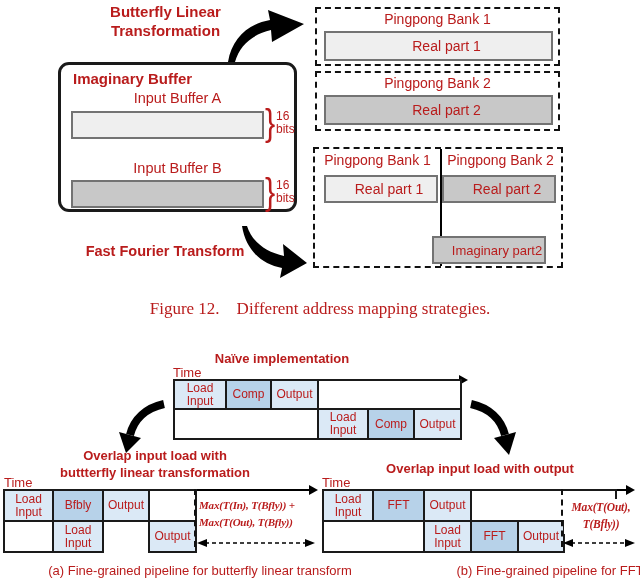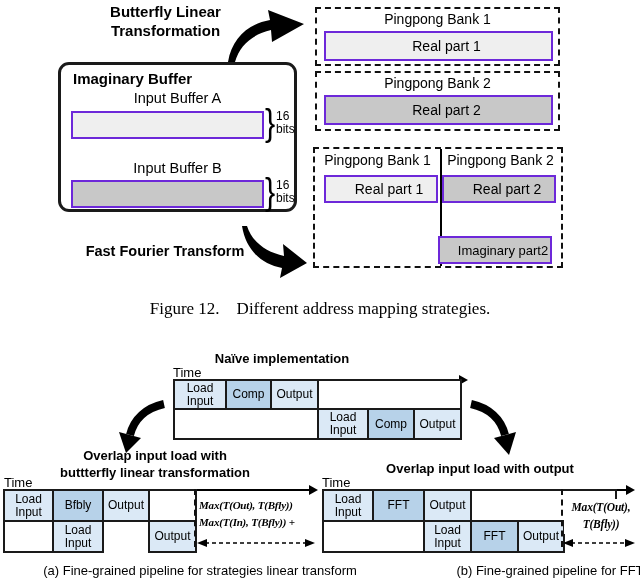--- a/index.html
+++ b/index.html
@@ -1,22 +1,22 @@
 <!DOCTYPE html>
 <html><head>
 <meta charset="utf-8">
 <style>
   html,body{margin:0;padding:0;background:#fff;}
   .page{position:relative;width:640px;height:584px;background:#fff;
-        font-family:"Liberation Sans",sans-serif;color:#000000;overflow:hidden;}
+        font-family:"Liberation Sans",sans-serif;color:#b91c1c;overflow:hidden;}
   .abs{position:absolute;}
   .fig-label{font-weight:bold;font-size:15px;text-align:center;white-space:pre-line;line-height:1.28;}
   .bank{position:absolute;border:2px dashed #111;box-sizing:border-box;background:#fff;}
   .bank-title{text-align:center;font-size:14px;margin-top:2px;}
-  .bar{position:absolute;box-sizing:border-box;border:2px solid #6d28d9;display:flex;
+  .bar{position:absolute;box-sizing:border-box;border:2px solid #737373;display:flex;
        align-items:center;justify-content:center;font-size:14px;text-align:center;padding-left:16px;}
   .gray-l{background:#efefef;}
   .gray-d{background:#c8c8c8;}
   .buffer-box{position:absolute;border:3px solid #1a1a1a;border-radius:11px;box-sizing:border-box;background:#fff;}
   .buffer-title{position:absolute;left:12px;top:5px;font-weight:bold;font-size:15px;}
   .center-lbl{position:absolute;width:100%;text-align:center;font-size:14.5px;}
   .bits{position:absolute;display:flex;align-items:center;}
   .brace{font-size:36px;line-height:1;font-weight:400;transform:scaleX(.85);}
   .bits-lbl{font-size:12px;line-height:1.05;text-align:left;}
   .vdiv{position:absolute;width:2px;background:#000;}
@@ -88,21 +88,21 @@
     <div class="bank-title">Pingpong Bank 2</div>
     <div class="bar gray-d" style="left:7px;top:22px;width:229px;height:30px;">Real part 2</div>
   </div>
 
   <div class="bank" style="left:313px;top:147px;width:250px;height:121px;">
     <div class="vdiv" style="left:125px;top:0;height:117px;"></div>
     <div class="abs" style="left:0;top:3px;width:125px;text-align:center;font-size:14px;">Pingpong Bank 1</div>
     <div class="abs" style="left:127px;top:3px;width:117px;text-align:center;font-size:14px;">Pingpong Bank 2</div>
     <div class="bar gray-l" style="left:9px;top:26px;width:114px;height:28px;">Real part 1</div>
     <div class="bar gray-d" style="left:127px;top:26px;width:114px;height:28px;">Real part 2</div>
-    <div class="bar gray-d" style="left:123px;top:87px;width:114px;height:28px;font-size:13px;">Imaginary part2</div>
+    <div class="bar gray-d" style="left:117px;top:87px;width:114px;height:28px;font-size:13px;">Imaginary part2</div>
   </div>
 
   <div class="serif-caption" style="left:0;top:299px;width:640px;">Figure 12.    Different address mapping strategies.</div>
 
   <div class="pipe-title" style="left:182px;top:351px;width:200px;">Naïve implementation</div>
   <div class="time-lbl" style="left:173px;top:365px;">Time</div>
 
   <div class="hline" style="left:173px;top:379px;width:288px;"></div>
   <div class="ah-r" style="left:459px;top:375px;"></div>
 
@@ -143,31 +143,31 @@
     <div class="cell" style="left:145px;top:0;width:49px;height:33px;"></div>
     <div class="cell" style="left:0;top:31px;width:51px;height:33px;"></div>
     <div class="cell fill-lb" style="left:49px;top:31px;width:52px;height:33px;">Load
 Input</div>
     <div class="cell fill-lb" style="left:145px;top:31px;width:49px;height:33px;">Output</div>
   </div>
 
   <div class="vdash" style="left:194px;top:489px;height:58px;"></div>
 
   <div class="formula" style="left:199px;top:497px;width:120px;">
+    <div>Max(T(In), T(Bfly)) +</div>
     <div>Max(T(Out), T(Bfly))</div>
-    <div>Max(T(In), T(Bfly)) +</div>
   </div>
 
   <svg style="left:197px;top:537px;" width="118" height="12" viewBox="0 0 118 12">
     <line x1="8" y1="6" x2="110" y2="6" stroke="#000" stroke-width="1.6" stroke-dasharray="4 3"></line>
     <polygon points="0,6 10,2 10,10" fill="#000"></polygon>
     <polygon points="118,6 108,2 108,10" fill="#000"></polygon>
   </svg>
 
-  <div class="sub-caption" style="left:0;top:563px;width:400px;">(a) Fine-grained pipeline for strategies linear transform</div>
+  <div class="sub-caption" style="left:0;top:563px;width:400px;">(a) Fine-grained pipeline for butterfly linear transform</div>
 
   <div class="pipe-title" style="left:355px;top:461px;width:250px;">Overlap input load with output</div>
   <div class="time-lbl" style="left:322px;top:475px;">Time</div>
 
   <div class="hline" style="left:322px;top:489px;width:306px;"></div>
   <div class="ah-r" style="left:626px;top:485px;"></div>
 
   <div class="abs" style="left:322px;top:489px;width:295px;height:64px;">
     <div class="cell fill-lb" style="left:0;top:0;width:52px;height:33px;">Load
 Input</div>

